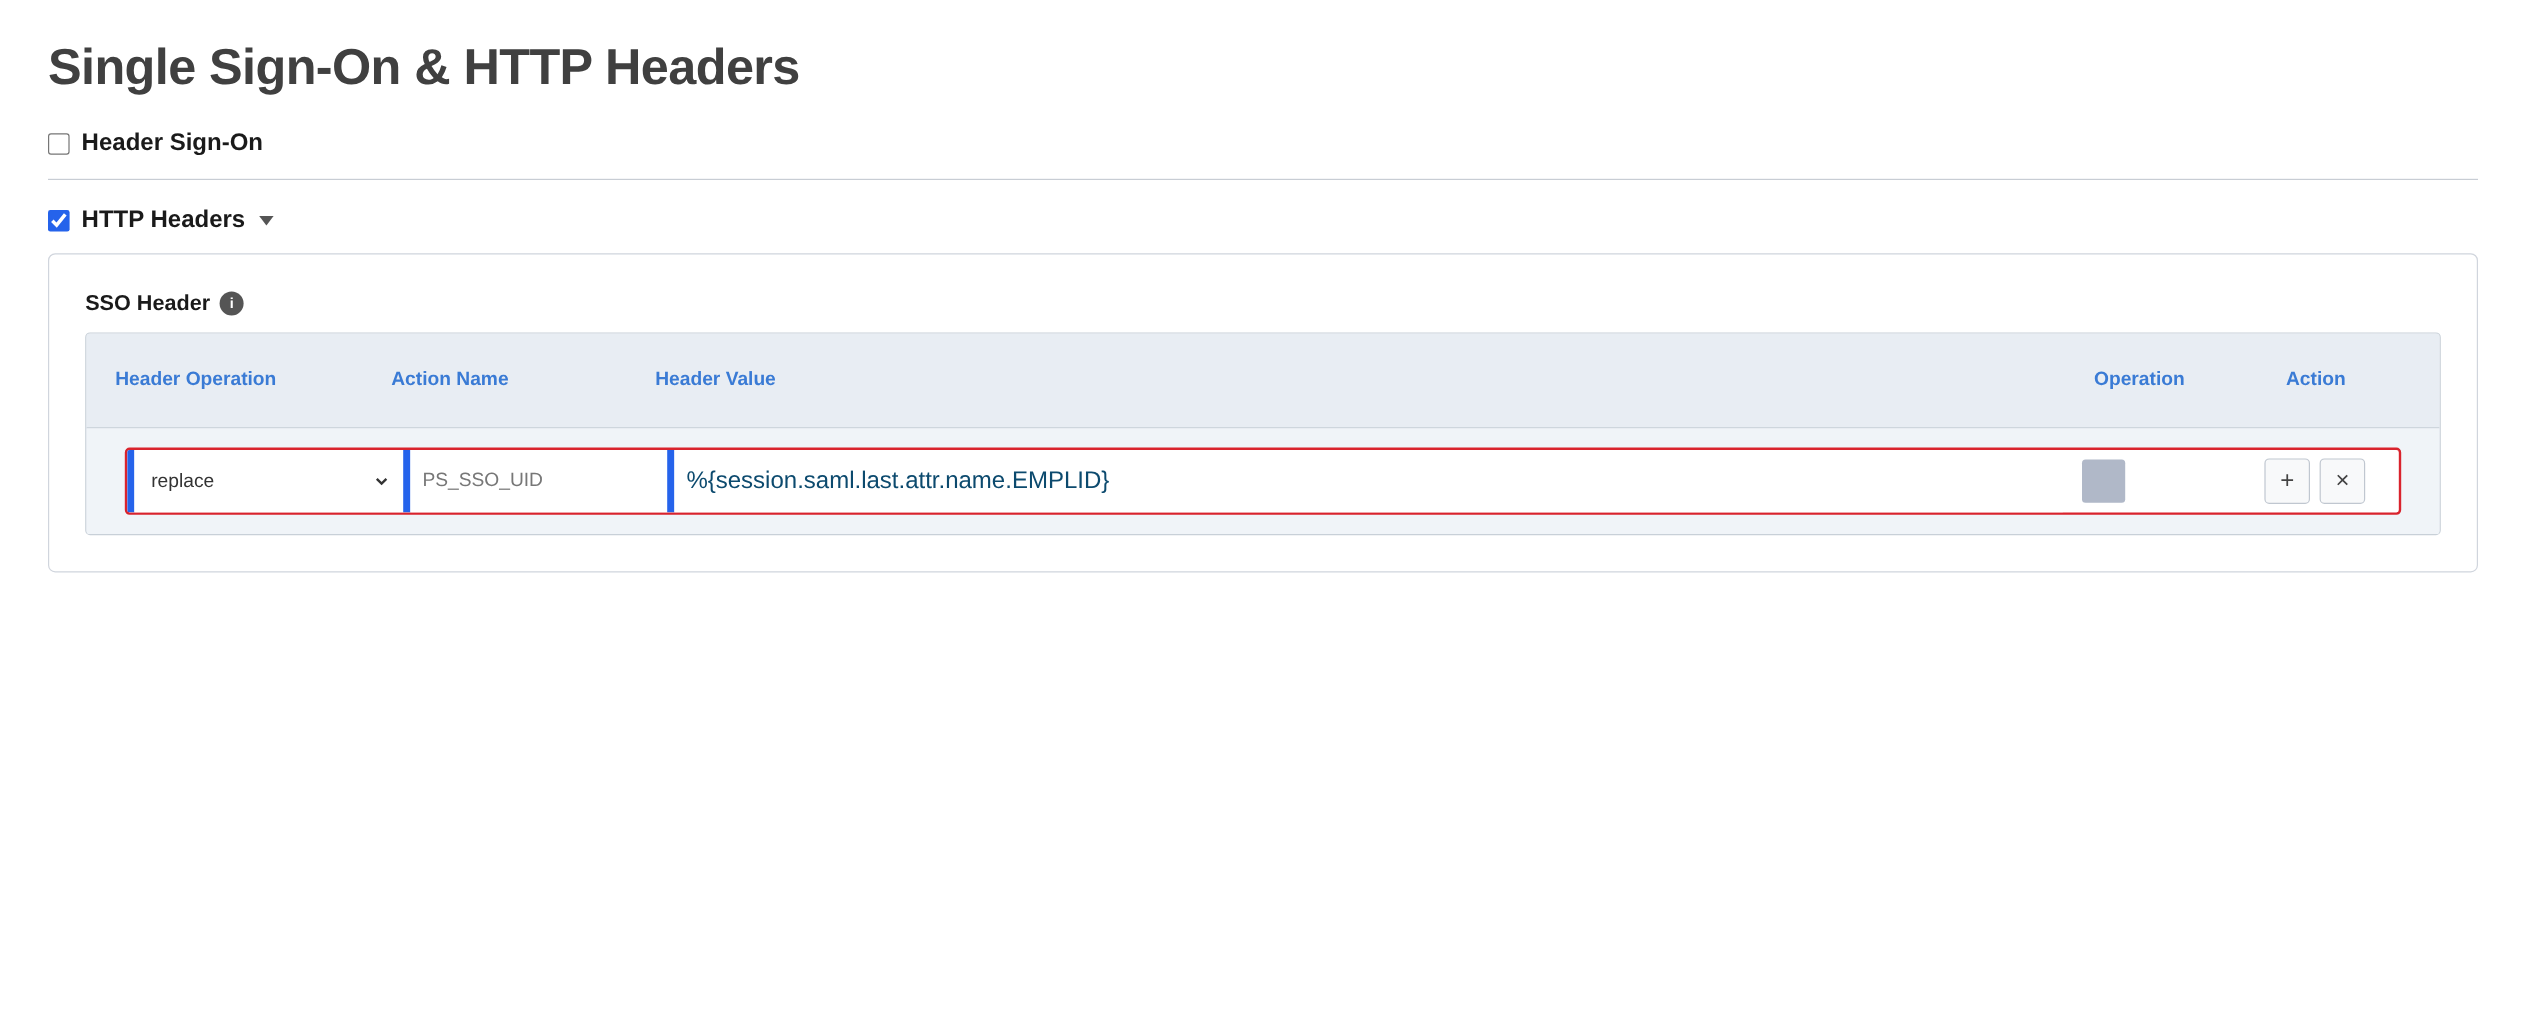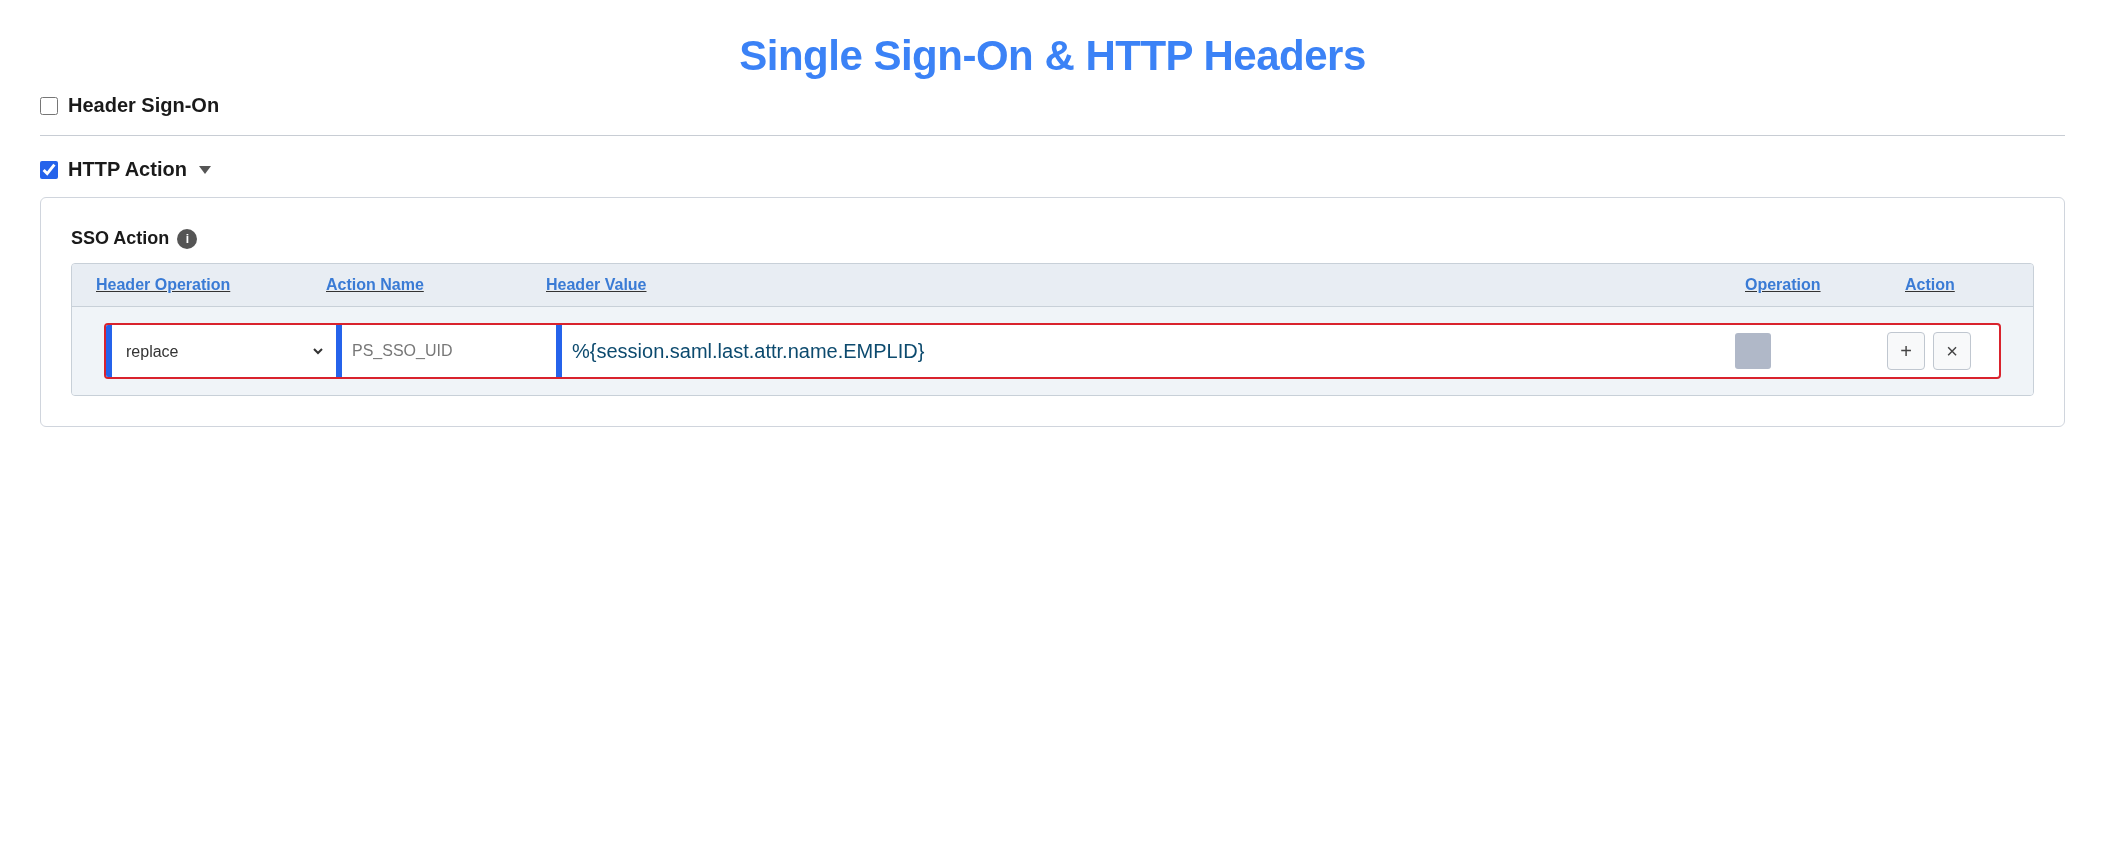--- a/index.html
+++ b/index.html
@@ -13,24 +13,23 @@
       background: #ffffff;
       color: #333;
       padding: 32px 40px;
       min-height: 847px;
       width: 2105px;
     }
 
     .page-title {
       font-size: 42px;
       font-weight: 800;
-      color: #3b82f6;
-      margin-bottom: 14px;
+      color: #404040;
+      margin-bottom: 28px;
       letter-spacing: -0.5px;
-      text-align: center;
     }
 
     .sso-section {
       display: flex;
       align-items: center;
       gap: 10px;
       margin-bottom: 18px;
     }
 
     .sso-checkbox {
@@ -122,23 +121,22 @@
       border: 1px solid #c8d0d8;
       border-radius: 4px;
       overflow: hidden;
       background: #f0f4f8;
     }
 
     .sso-table-header {
       display: grid;
       grid-template-columns: 230px 220px 1fr 160px 120px;
       background: #e8edf3;
-      padding: 8px 16px;
+      padding: 26px 16px;
       border-bottom: 1px solid #c8d0d8;
-      text-decoration: underline;
     }
 
     .sso-table-header-cell {
       font-size: 16px;
       font-weight: 700;
       color: #3a7bd5;
       padding: 4px 8px;
     }
 
     .sso-table-body {
@@ -254,28 +252,28 @@
   <input type="checkbox" class="sso-checkbox" style="">
   <span class="sso-label">Header Sign-On</span>
 </div>
 
 <hr class="divider">
 
 <div class="http-headers-section">
 
   <div class="http-headers-header">
     <input type="checkbox" class="http-headers-checkbox" checked="" style="">
-    <span class="http-headers-label">HTTP Action</span>
+    <span class="http-headers-label">HTTP Headers</span>
     <span class="chevron-down"></span>
   </div>
 
   <div class="http-headers-panel">
 
     <div class="sso-headers-title">
-      <span>SSO Action</span>
+      <span>SSO Header</span>
       <span class="info-icon">i</span>
     </div>
 
     <div class="sso-table-wrapper">
 
       <div class="sso-table-header">
         <div class="sso-table-header-cell">Header Operation</div>
         <div class="sso-table-header-cell">Action Name</div>
         <div class="sso-table-header-cell">Header Value</div>
         <div class="sso-table-header-cell">Operation</div>

